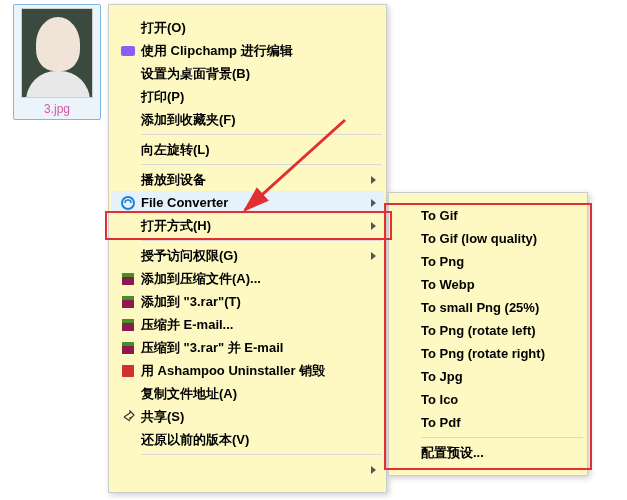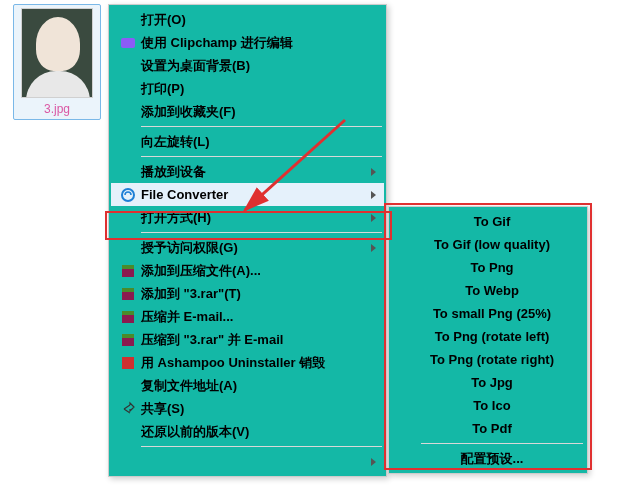--- a/index.html
+++ b/index.html
@@ -39,29 +39,29 @@
   position: absolute;
   left: -4px; top: -4px; right: -4px; bottom: -4px;
   border: 1px solid #7ab8e8;
   background: rgba(120,180,230,0.15);
   border-radius: 2px;
 }
 .file-icon .label { font-size: 12px; color: #ec4899; }
 
 .menu {
   position: absolute;
-  background: #14b8a6;
+  background: #fef9c3;
   border: 1px solid #ccc;
   box-shadow: 2px 2px 6px rgba(0,0,0,0.2);
-  padding: 3px 2px;
+  padding: 11px 2px;
   font-size: 13px;
   color: #000;
 }
 .main-menu { left: 108px; top: 4px; width: 279px; }
-.sub-menu { left: 388px; top: 206px; width: 200px; text-align: center; }
+.sub-menu { left: 388px; top: 192px; width: 200px; }
 
 .mi {
   display: flex;
   align-items: center;
   height: 23px;
   padding: 0 22px 0 4px;
   white-space: nowrap;
   position: relative;
   cursor: default;
 }

